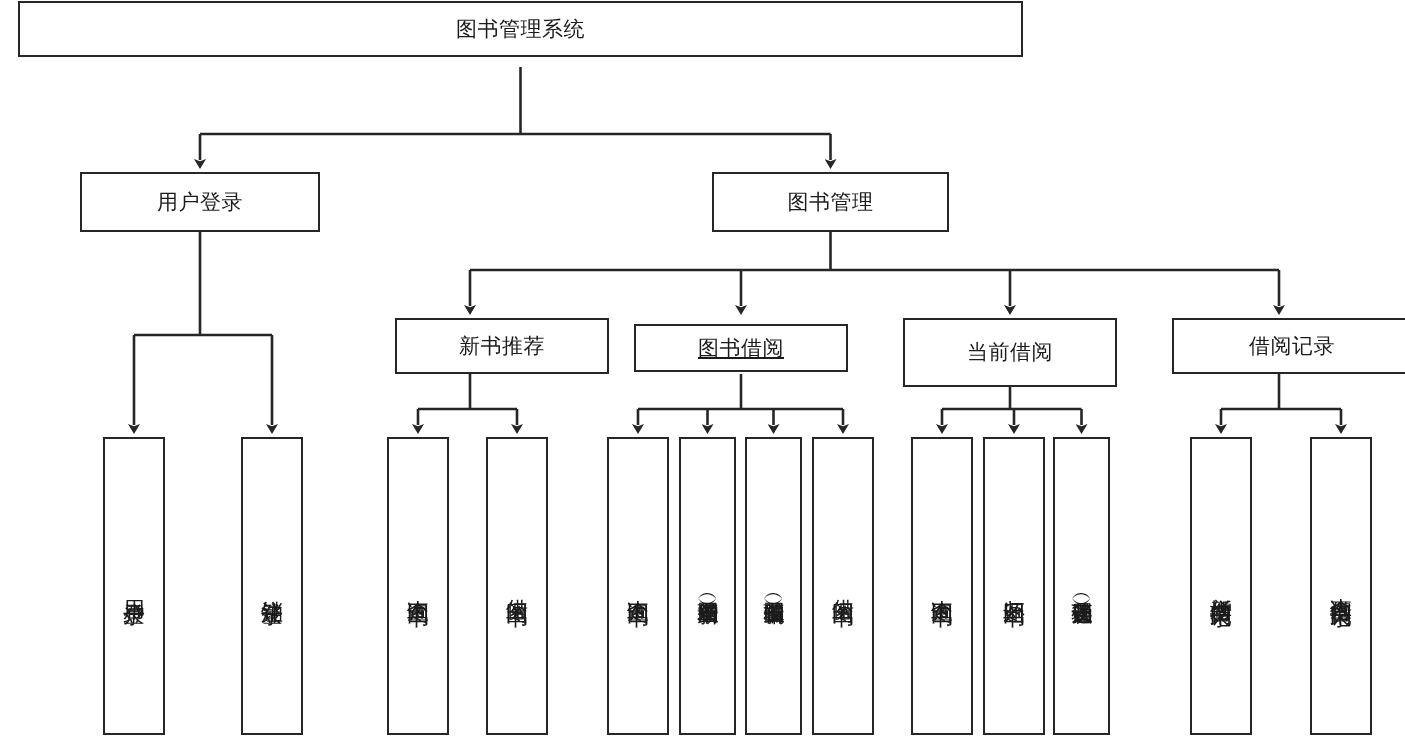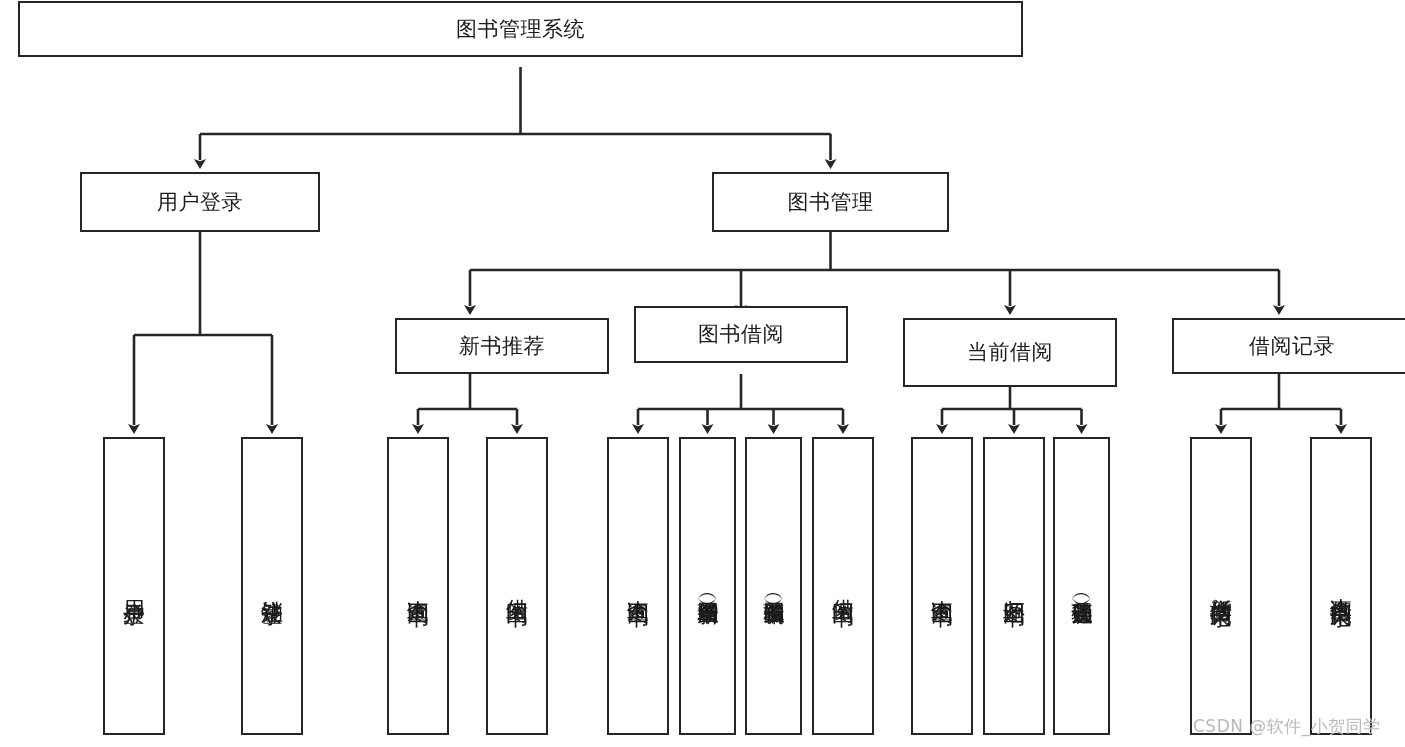--- a/index.html
+++ b/index.html
@@ -122,21 +122,21 @@
       </div>
       <div class="node horiz" style="left: 80px; top: 172px; width: 240px; height: 60px;">
         <span class="label">用户登录</span>
       </div>
       <div class="node horiz" style="left: 712px; top: 172px; width: 237px; height: 60px; justify-content: center;">
         <span class="label">图书管理</span>
       </div>
       <div class="node horiz" style="left: 363px; top: 318px; width: 214px; height: 56px; margin-left: 32px;">
         <span class="label">新书推荐</span>
       </div>
-      <div class="node horiz" style="left: 634px; top: 306px; width: 214px; height: 57px;">
+      <div class="node horiz" style="left: 634px; top: 324px; width: 214px; height: 48px; text-decoration: underline;">
         <span class="label">图书借阅</span>
       </div>
       <div class="node horiz" style="left: 903px; top: 318px; width: 214px; height: 69px;">
         <span class="label">当前借阅</span>
       </div>
       <div class="node horiz" style="left: 1172px; top: 318px; width: 240px; height: 56px; font-family: Liberation Serif, serif;">
         <span class="label">借阅记录</span>
       </div>
       <div class="node vert" style="left: 103px; top: 437px; width: 62px; height: 298px;">
         <span class="label">用户登录</span>
@@ -172,15 +172,14 @@
         <span class="label">确认归还（管理员）</span>
       </div>
       <div class="node vert" style="left: 1190px; top: 437px; width: 62px; height: 298px;">
         <span class="label">新增借阅记录</span>
       </div>
       <div class="node vert" style="left: 1310px; top: 437px; width: 62px; height: 298px;">
         <span class="label">查询借阅记录</span>
       </div>
     </div>
 
-  <div class="watermark" style="left: 1193px; top: 715px;">CSDN @软件_小贺同学</div>
 
 </div>
 
 </body></html>

